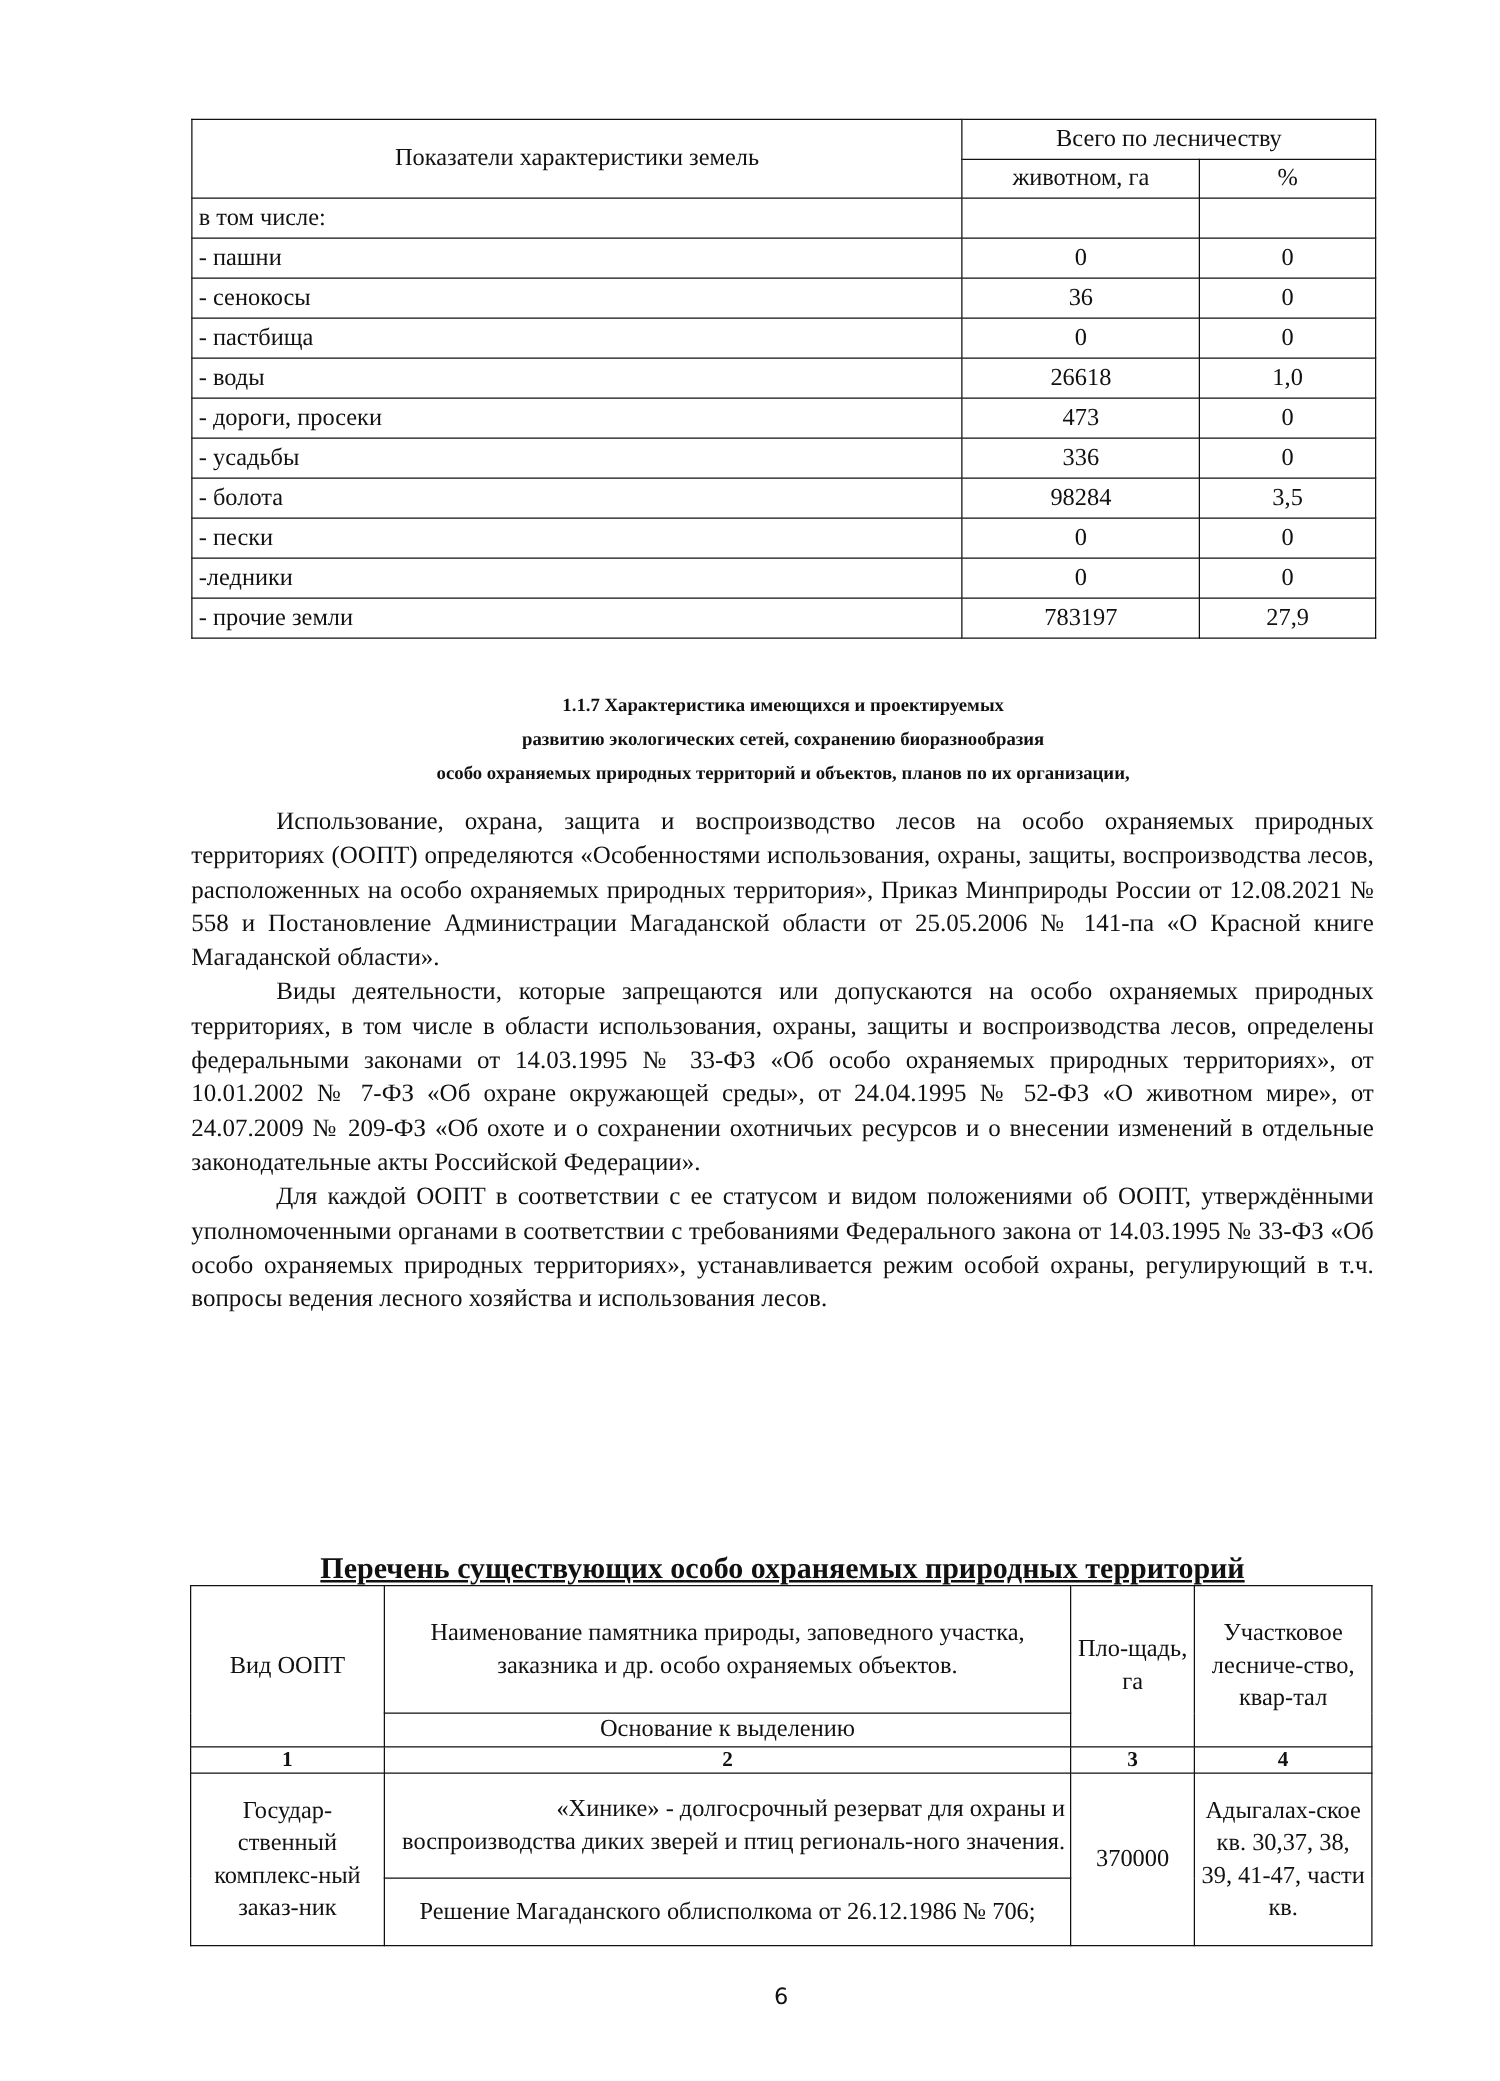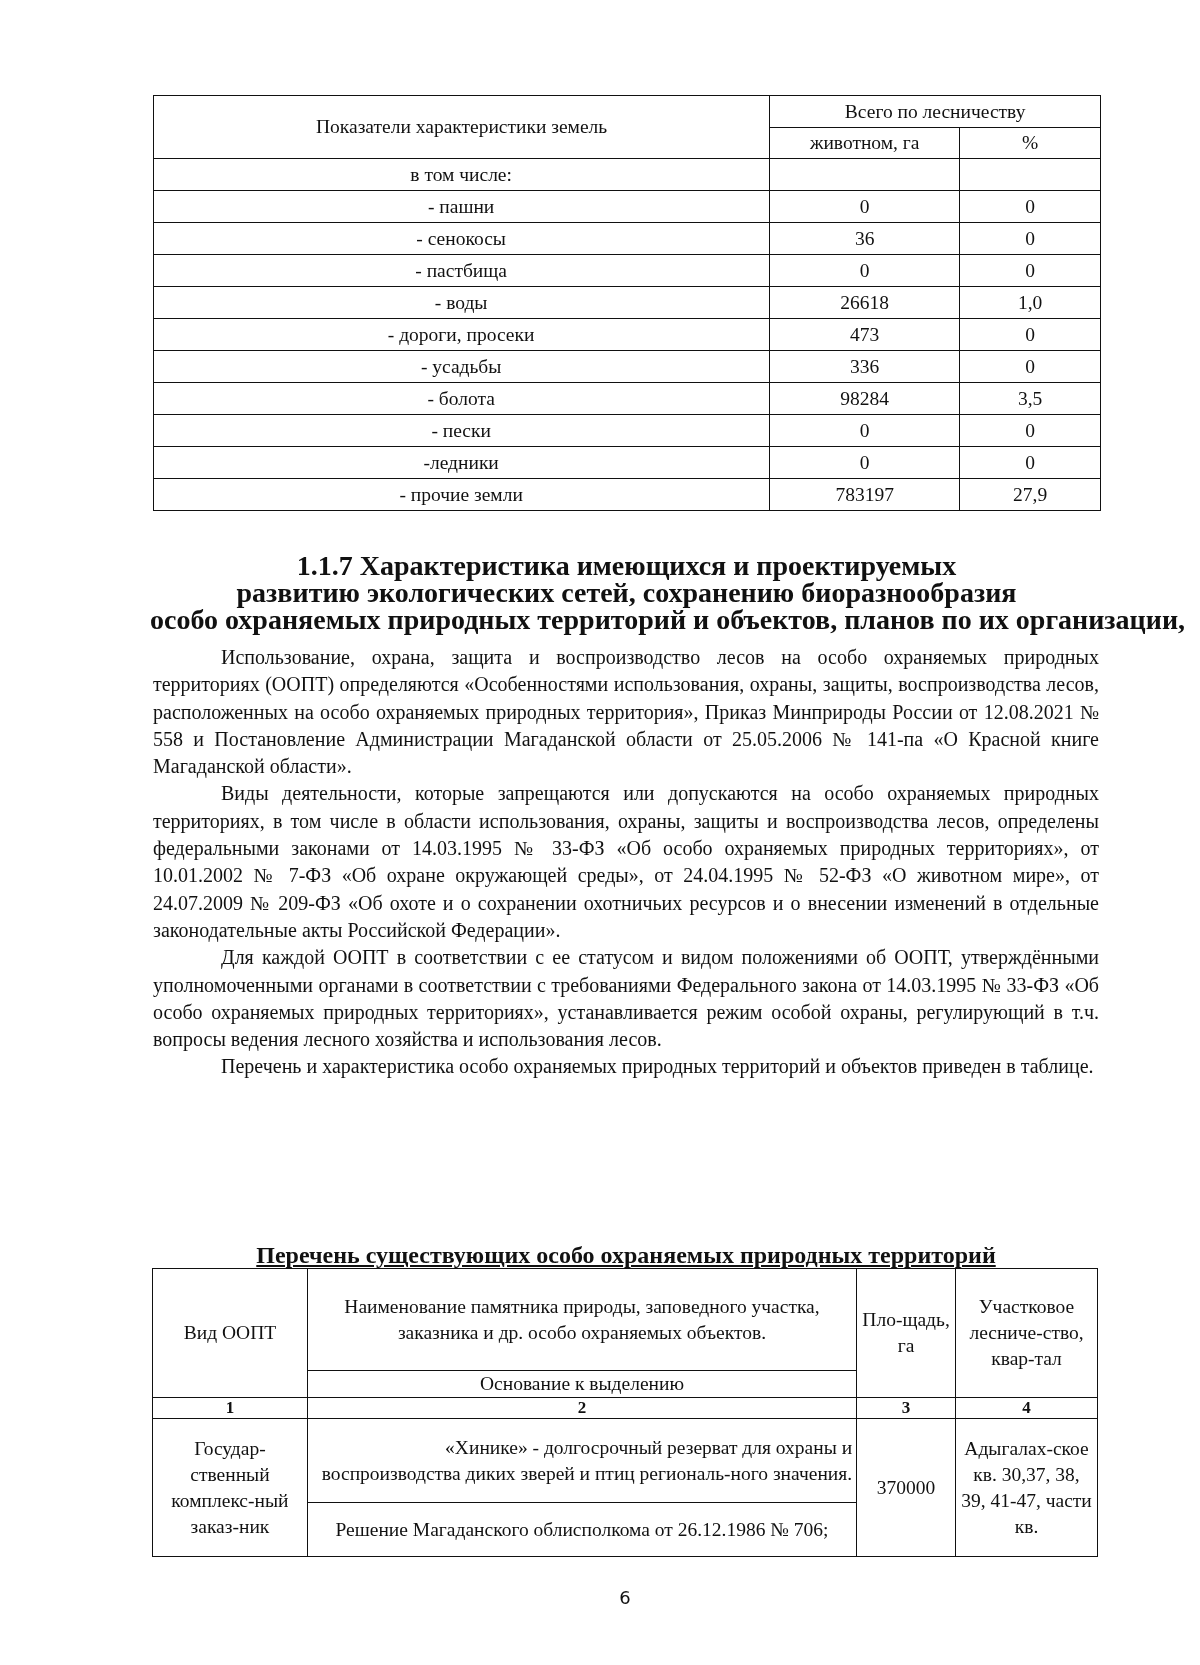--- a/index.html
+++ b/index.html
@@ -8,27 +8,27 @@
   .page { position: absolute; left: 0; top: 0; width: 1200px; height: 1665px; text-decoration: underline; }
 
   table { border-collapse: collapse; position: absolute; font-size: 19.5px; line-height: 1.2; }
   td, th { border: 1.6px solid #111; padding: 0 6px; font-weight: normal; }
 
   
   #land-table { left: 153px; top: 95px; width: 948px; }
   #land-table .h1 { height: 32px; }
   #land-table .h2 { height: 31px; }
   #land-table td { height: 31px; }
-  #land-table .c-name { text-align: center; padding-left: 5px; }
+  #land-table .c-name { text-align: left; padding-left: 5px; }
   #land-table .c-num { text-align: center; }
   #land-table th { text-align: center; }
 
   
   .heading { position: absolute; left: 150px; width: 953px; top: 552px;
-             text-align: center; font-weight: bold; font-size: 28px; line-height: 27px; }
+             text-align: center; font-weight: bold; font-size: 15px; line-height: 27px; }
   .heading div { white-space: nowrap; }
 
   .body-text { position: absolute; left: 153px; width: 946px; top: 644px;
                font-size: 20px; line-height: 27.3px; text-align: justify; }
   .body-text p { margin: 0; text-indent: 68px; text-align: justify; }
 
   .table-caption { position: absolute; left: 153px; width: 946px; top: 1243px;
                    text-align: center; font-weight: bold; font-size: 24px; line-height: 24px;
                    text-decoration: underline; }
 
@@ -122,21 +122,20 @@
   <div class="heading">
     <div>1.1.7 Характеристика имеющихся и проектируемых</div>
     <div>развитию экологических сетей, сохранению биоразнообразия</div>
     <div>особо охраняемых природных территорий и объектов, планов по их организации,</div>
   </div>
 
   <div class="body-text">
     <p>Использование, охрана, защита и воспроизводство лесов на особо охраняемых природных территориях (ООПТ) определяются «Особенностями использования, охраны, защиты, воспроизводства лесов, расположенных на особо охраняемых природных территория», Приказ Минприроды России от 12.08.2021 № 558 и Постановление Администрации Магаданской области от 25.05.2006 № 141-па «О Красной книге Магаданской области».</p>
     <p>Виды деятельности, которые запрещаются или допускаются на особо охраняемых природных территориях, в том числе в области использования, охраны, защиты и воспроизводства лесов, определены федеральными законами от 14.03.1995 № 33-ФЗ «Об особо охраняемых природных территориях», от 10.01.2002 № 7-ФЗ «Об охране окружающей среды», от 24.04.1995 № 52-ФЗ «О животном мире», от 24.07.2009 № 209-ФЗ «Об охоте и о сохранении охотничьих ресурсов и о внесении изменений в отдельные законодательные акты Российской Федерации».</p>
     <p>Для каждой ООПТ в соответствии с ее статусом и видом положениями об ООПТ, утверждёнными уполномоченными органами в соответствии с требованиями Федерального закона от 14.03.1995 № 33-ФЗ «Об особо охраняемых природных территориях», устанавливается режим особой охраны, регулирующий в т.ч. вопросы ведения лесного хозяйства и использования лесов.</p>
-    <p>Перечень и характеристика особо охраняемых природных территорий и объектов приведен в таблице.</p>
   </div>
 
   <div class="table-caption">Перечень существующих особо охраняемых природных территорий</div>
 
   <table id="oopt-table">
     <colgroup>
       <col style="width:155px">
       <col style="width:550px">
       <col style="width:99px">
       <col style="width:142px">

